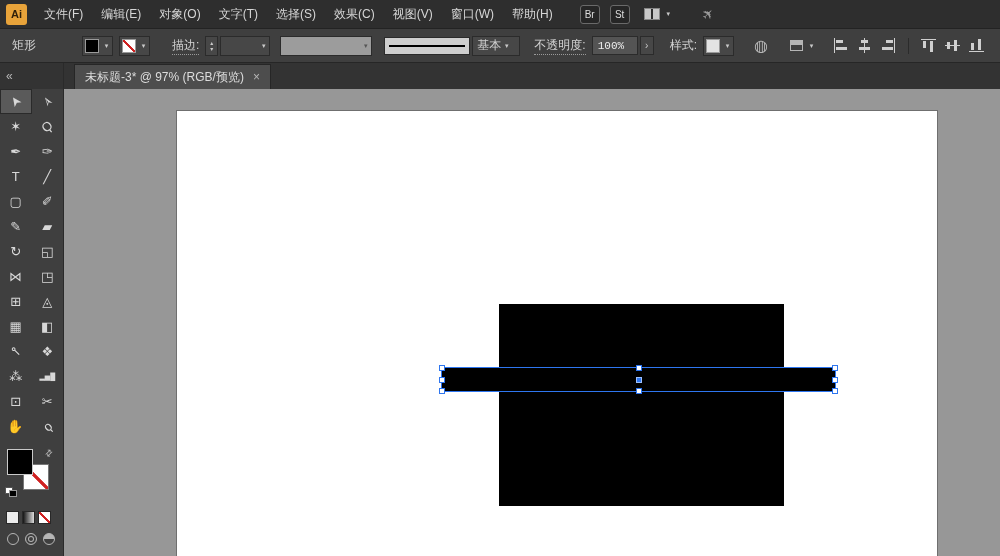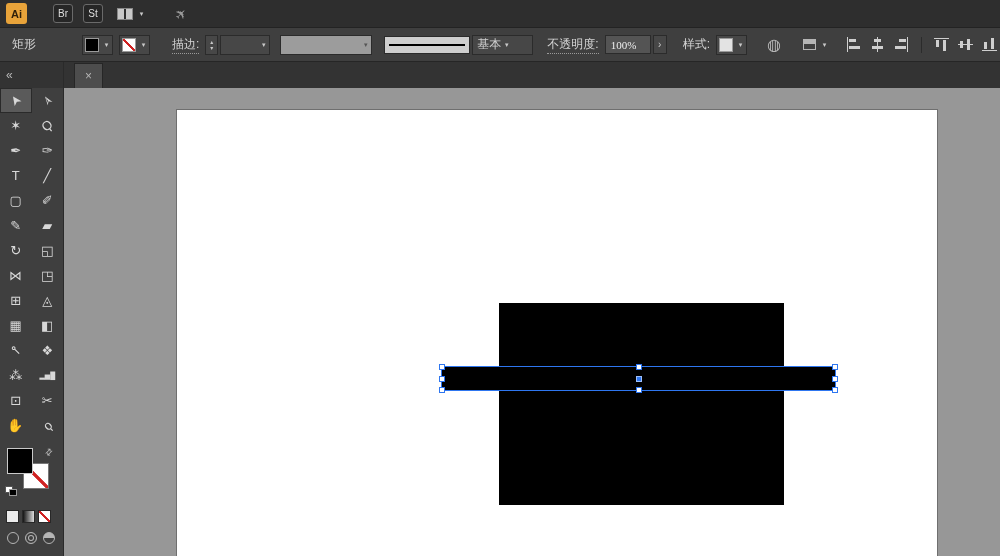--- a/index.html
+++ b/index.html
@@ -26,21 +26,21 @@
   .swatch { width:14px; height:14px; margin:0 2px; border:1px solid #9a9a9a; }
   .swatch.fill-black { background:#000; }
   .swatch.none { background:linear-gradient(to top right,rgba(0,0,0,0) 44%,#cf2222 45%,#cf2222 55%,rgba(0,0,0,0) 56%),#fff; }
   .swatch.style-w { background:#e3e3e3; }
   .stepper { width:13px; height:20px; background:#474747; border:1px solid #2b2b2b; display:flex; flex-direction:column; align-items:center; justify-content:center; line-height:6px; font-size:6px; color:#c9c9c9; }
   .combo-empty { width:50px; justify-content:flex-end; }
   .combo-disabled { width:92px; background:#9c9c9c; justify-content:flex-end; }
   .combo-disabled .caret { color:#555; }
   .line-preview { width:86px; height:18px; background:#cfcfcf; border:1px solid #2b2b2b; display:flex; align-items:center; padding:0 4px; }
   .line-preview .ln { width:100%; height:2px; background:#000; }
-  .opacity-field { width:46px; height:19px; background:#545454; border:1px solid #2b2b2b; color:#eee; font-size:11px; padding:0 5px; font-family:Liberation Serif, serif; }
+  .opacity-field { width:46px; height:19px; background:#545454; border:1px solid #2b2b2b; color:#eee; font-size:11px; padding:0 5px; font-family:Liberation Mono, monospace; }
   .mini-btn { width:14px; height:19px; background:#474747; border:1px solid #2b2b2b; color:#c9c9c9; font-size:10px; display:inline-flex; align-items:center; justify-content:center; }
   .globe { font-size:16px; color:#b5b5b5; }
   .doc-widget { display:inline-flex; align-items:center; gap:3px; }
   .mini-doc { width:13px; height:11px; border:1px solid #b5b5b5; background:linear-gradient(#b5b5b5 0 4px,rgba(0,0,0,0) 4px); }
   .align-group { display:flex; align-items:center; gap:9px; margin-left:16px; }
   .v-divider { width:1px; height:16px; background:#2b2b2b; margin:0 3px; }
   .align-btn { position:relative; width:15px; height:15px; cursor:pointer; }
   .align-btn div { position:absolute; background:#cfcfcf; }
   .ai-hl .axis{left:1px;top:0;width:1px;height:15px} .ai-hl .b1{left:3px;top:2px;width:7px;height:3px} .ai-hl .b2{left:3px;top:9px;width:11px;height:3px}
   .ai-hc .axis{left:7px;top:0;width:1px;height:15px} .ai-hc .b1{left:4px;top:2px;width:7px;height:3px} .ai-hc .b2{left:2px;top:9px;width:11px;height:3px}
@@ -94,20 +94,31 @@
   .center-pt { position:absolute; left:calc(50% - 3px); top:calc(50% - 3px); width:6px; height:6px; background:#2e76f0; border:1px solid #9dbffa; }
   .ml2{margin-left:2px}.ml6{margin-left:6px}.ml10{margin-left:10px}.ml12{margin-left:12px}.ml14{margin-left:14px}.ml16{margin-left:16px}.ml20{margin-left:20px}.ml22{margin-left:22px}.ml46{margin-left:46px}
 </style>
 </head>
 <body>
 
 <div class="app">
 
   <div class="menubar">
     <div class="logo">Ai</div>
+    <div id="menu-items" style="display:flex;">
+        <div class="menu-item">文件(F)</div>
+        <div class="menu-item">编辑(E)</div>
+        <div class="menu-item">对象(O)</div>
+        <div class="menu-item">文字(T)</div>
+        <div class="menu-item">选择(S)</div>
+        <div class="menu-item">效果(C)</div>
+        <div class="menu-item">视图(V)</div>
+        <div class="menu-item">窗口(W)</div>
+        <div class="menu-item">帮助(H)</div>
+      </div>
     <div class="badge first">Br</div>
     <div class="badge">St</div>
     <div class="ws-switch">
       <span class="ws-icon"></span>
       <span class="caret">▾</span>
     </div>
     <span class="gpu-icon">✈</span>
   </div>
 
   <div class="controlbar">
@@ -132,21 +143,21 @@
       <span class="caret">▾</span>
     </span>
 
     <span class="combo combo-disabled ml10">
       <span class="caret">▾</span>
     </span>
 
     <span class="line-preview ml12">
       <span class="ln"></span>
     </span>
-    <span class="combo ml2" style="width:61px;">
+    <span class="combo ml2" style="width:48px;">
       <span style="padding-left:4px;">基本</span>
       <span class="caret">▾</span>
     </span>
 
     <span class="cb-label dotted-link ml14">不透明度:</span>
     <input class="opacity-field ml6" value="100%" style="">
     <span class="mini-btn ml2">›</span>
 
     <span class="cb-label ml16">样式:</span>
     <span class="combo ml6">
@@ -308,20 +319,21 @@
       <div class="drawmode-row">
         <span class="dm-btn"></span>
         <span class="dm-btn inner"></span>
         <span class="dm-btn half"></span>
       </div>
     </div>
 
     <div class="main">
       <div class="tabbar">
         <div class="tab">
+          <span>未标题-3* @ 97% (RGB/预览)</span>
           <span class="tab-close">×</span>
         </div>
       </div>
 
       <div class="canvas">
         <div class="artboard">
           <div class="shape-rect"></div>
           <div class="shape-bar">
             <span class="handle h-tl"></span>
             <span class="handle h-tm"></span>

